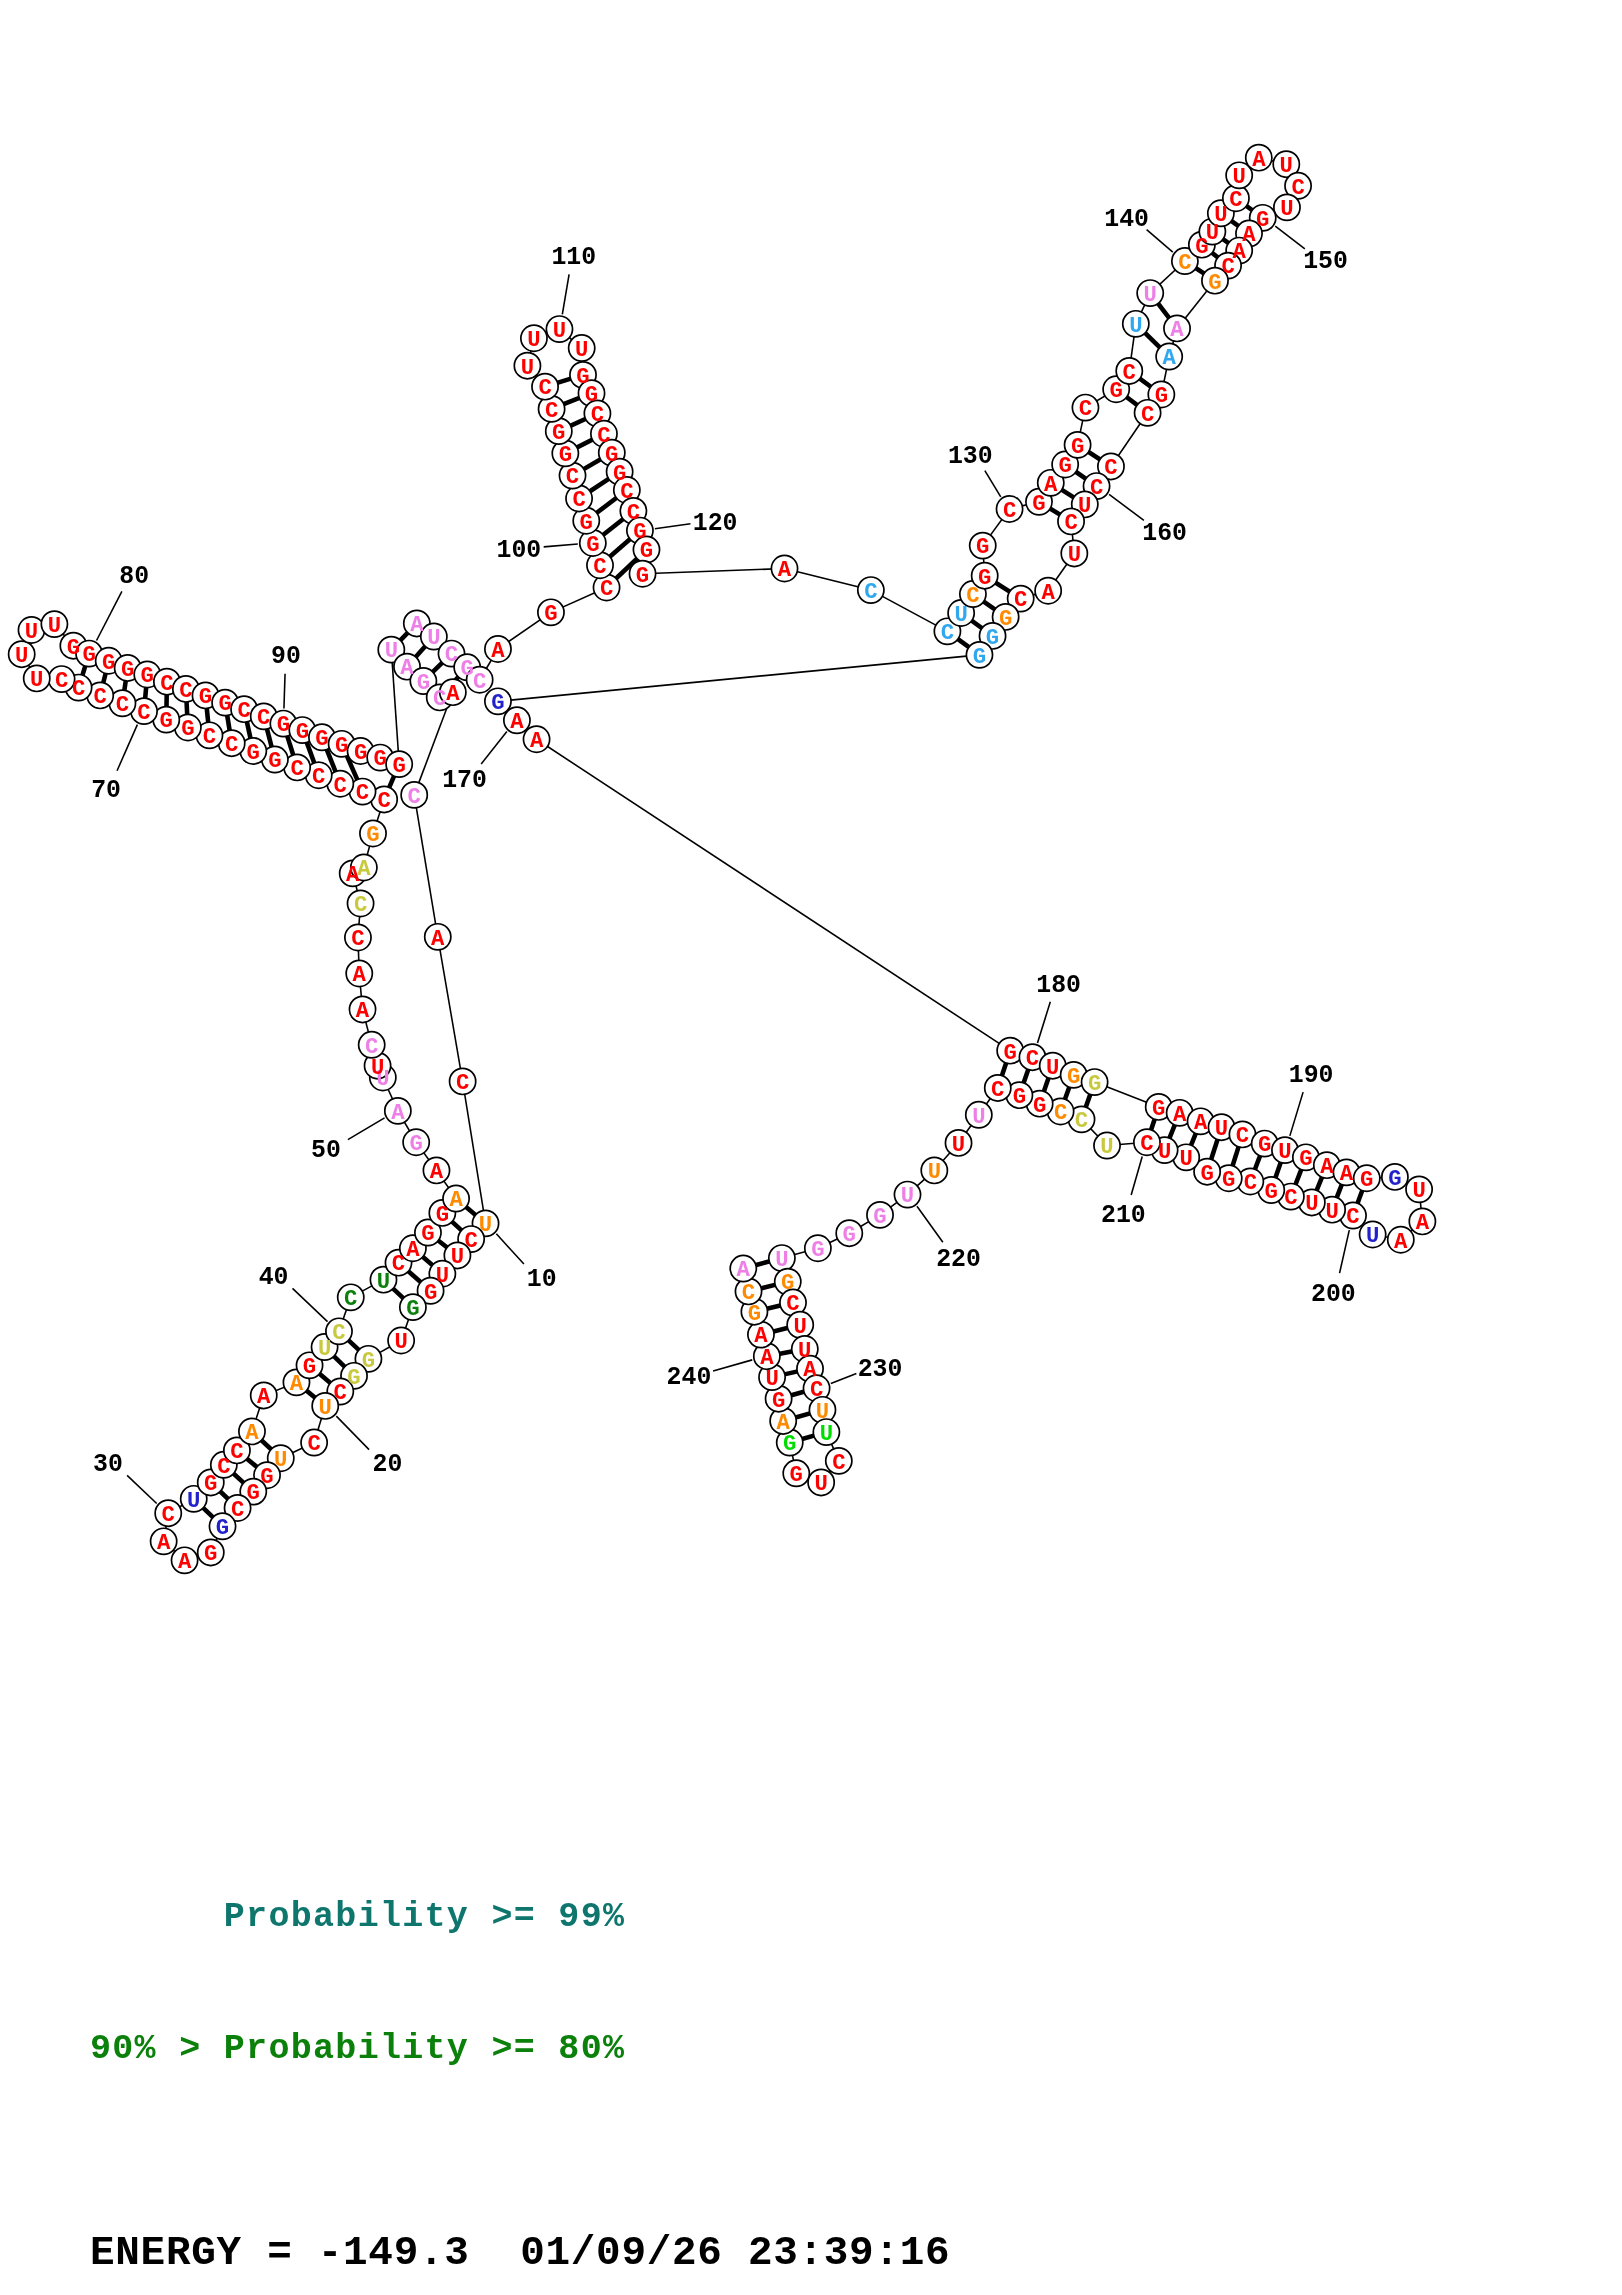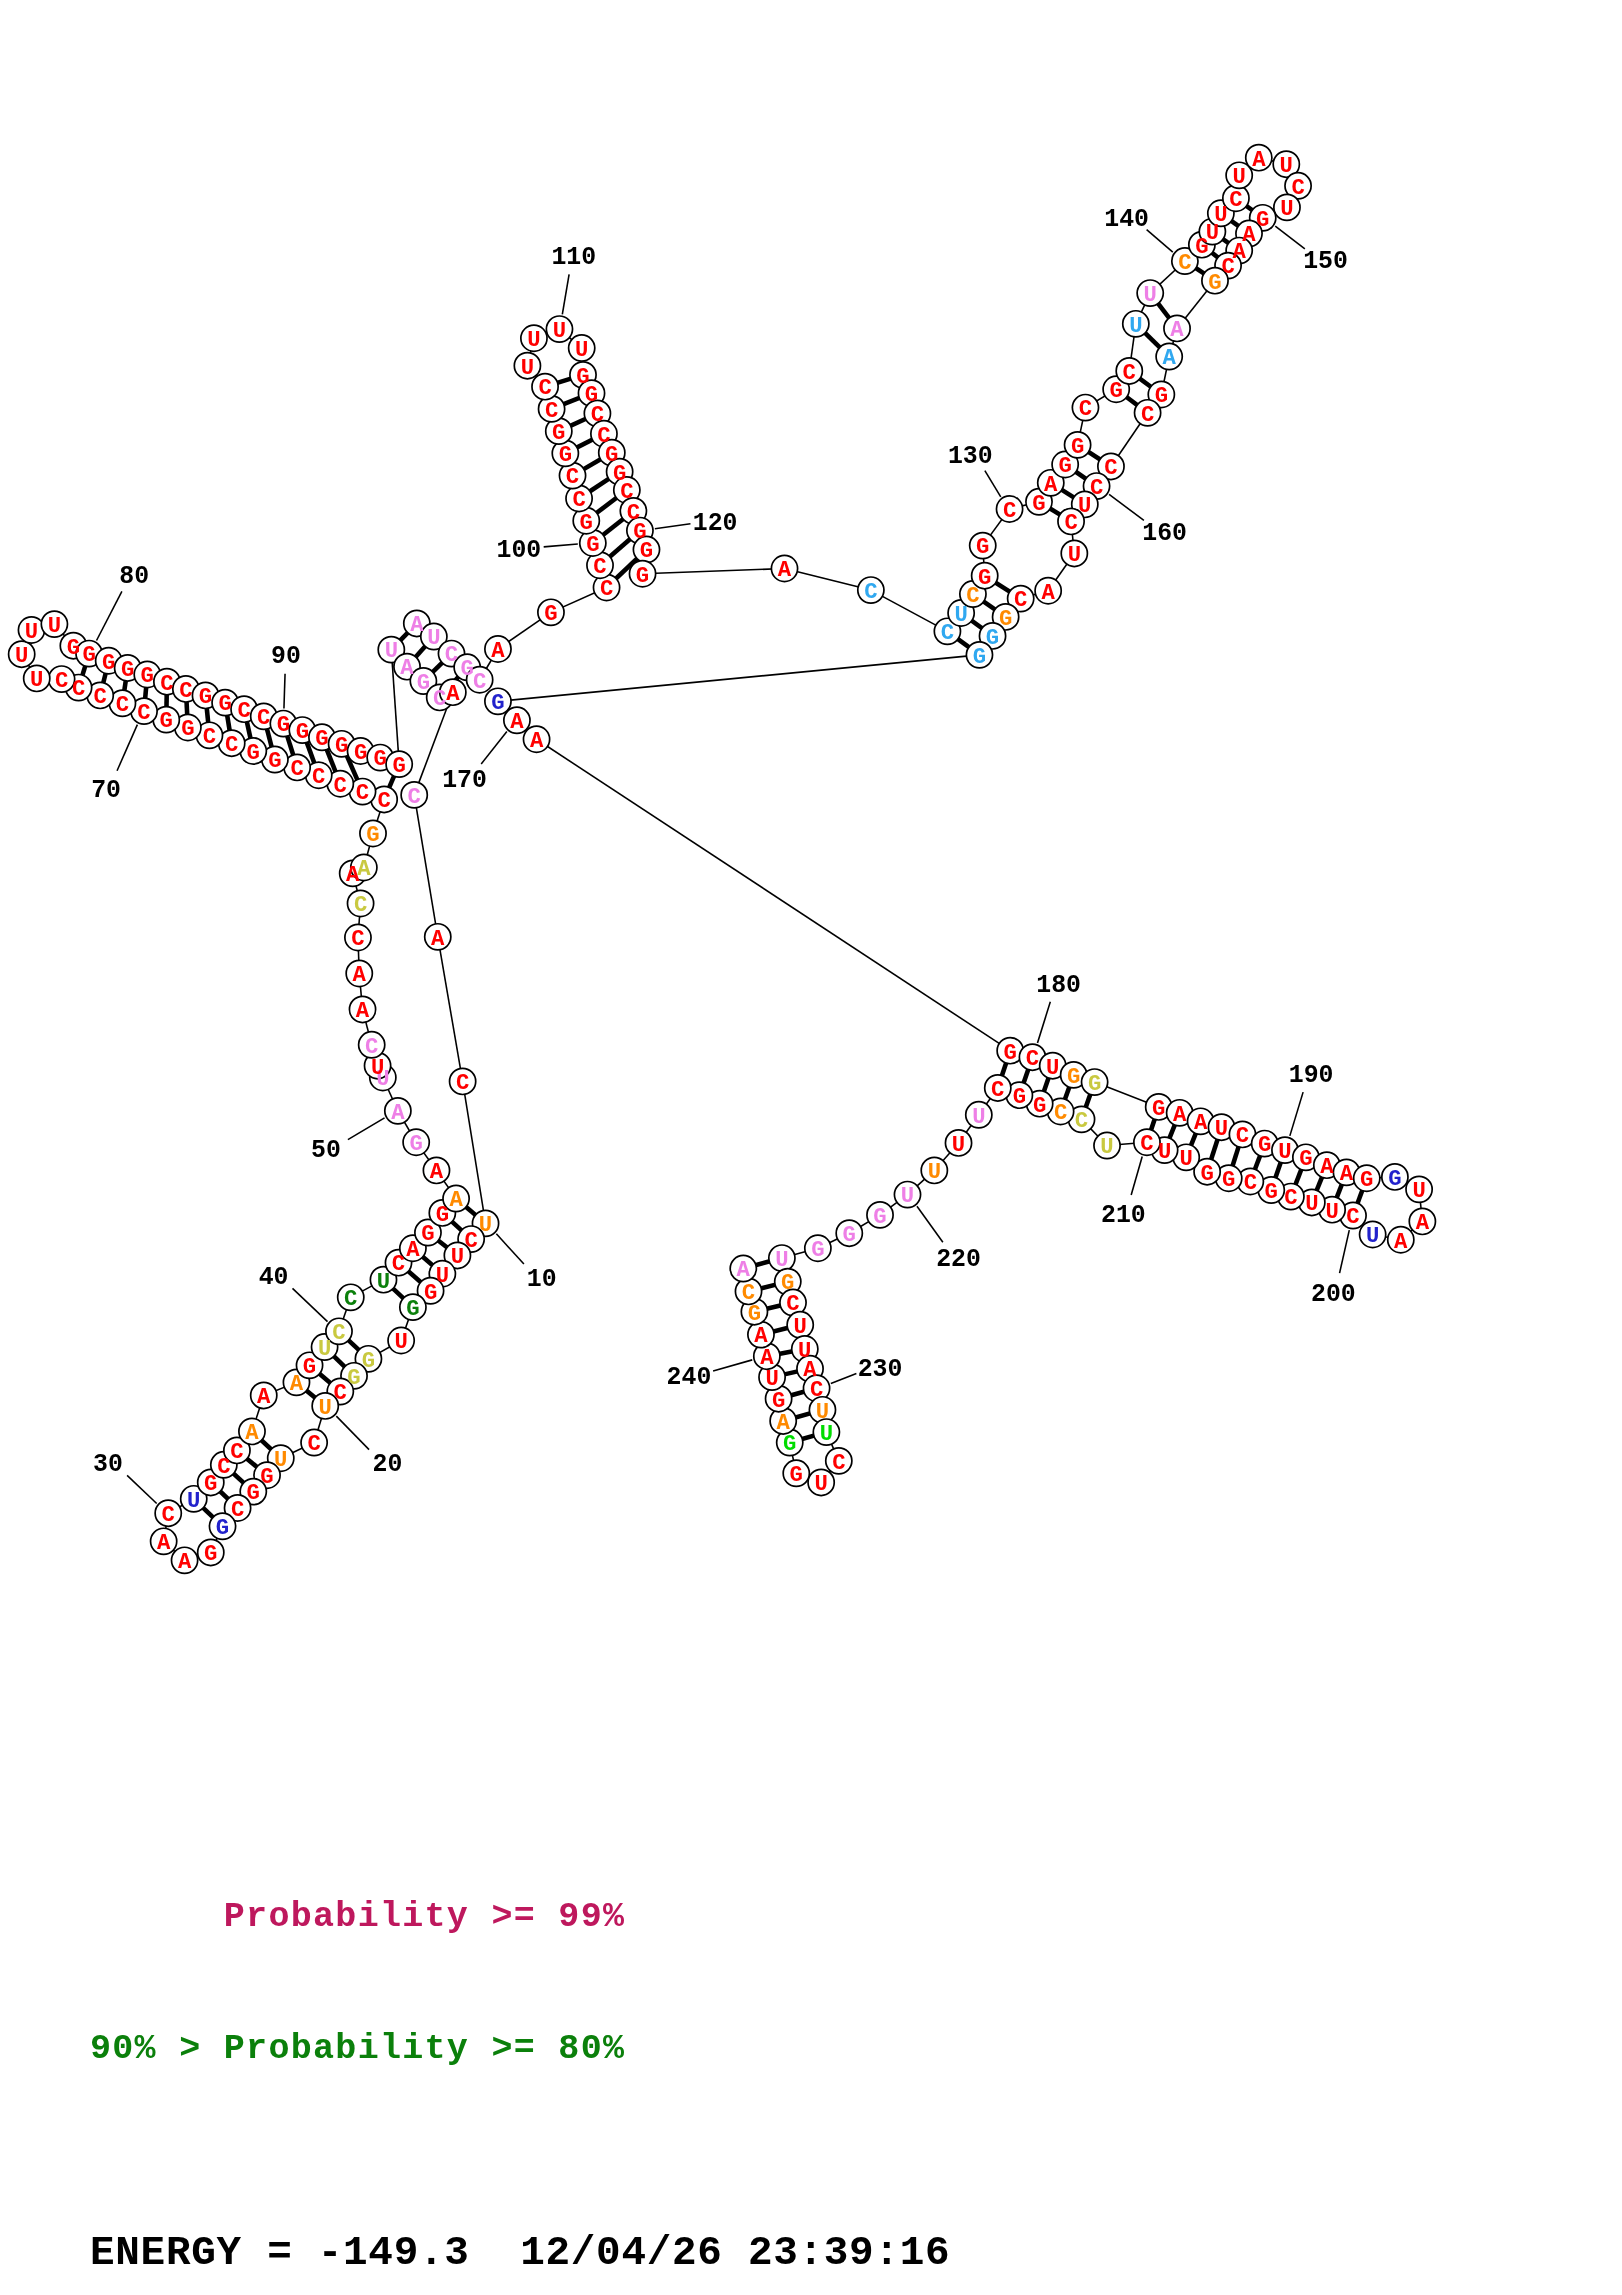--- a/index.html
+++ b/index.html
@@ -886,23 +886,23 @@
         <line x1="1441.0374802464103" y1="1898.716579996512" x2="1401.5036303771726" y2="1843.850622002674" stroke="#000" stroke-width="2.4"></line>
         <text x="1465" y="1935" fill="#000" text-anchor="middle" font-size="38" font-weight="bold" font-family="&quot;Liberation Mono&quot;,&quot;DejaVu Sans Mono&quot;,monospace">220</text>
         <line x1="1308.9130043551327" y1="2099.3986749373503" x2="1269.842128942946" y2="2114.7943492146983" stroke="#000" stroke-width="2.4"></line>
         <text x="1345" y="2103" fill="#000" text-anchor="middle" font-size="38" font-weight="bold" font-family="&quot;Liberation Mono&quot;,&quot;DejaVu Sans Mono&quot;,monospace">230</text>
         <line x1="1089.8471289108145" y1="2095.666427240218" x2="1149.697790396086" y2="2078.6224057824993" stroke="#000" stroke-width="2.4"></line>
         <text x="1053" y="2116" fill="#000" text-anchor="middle" font-size="38" font-weight="bold" font-family="&quot;Liberation Mono&quot;,&quot;DejaVu Sans Mono&quot;,monospace">240</text>
       </g>
   </svg>
 
   <div id="legend">
-    <div style="color: #be185d;">      Probability &gt;= 99%</div>
+    <div style="color: #0f766e;">      Probability &gt;= 99%</div>
     <div style="color: rgb(11, 128, 11);">90% &gt; Probability &gt;= 80%</div>
     
     
     
     
   </div>
 
-  <div id="energy">ENERGY = -149.3  12/04/26 23:39:16</div>
+  <div id="energy">ENERGY = -149.3  01/09/26 23:39:16</div>
 </div>
 
 
 </body></html>

